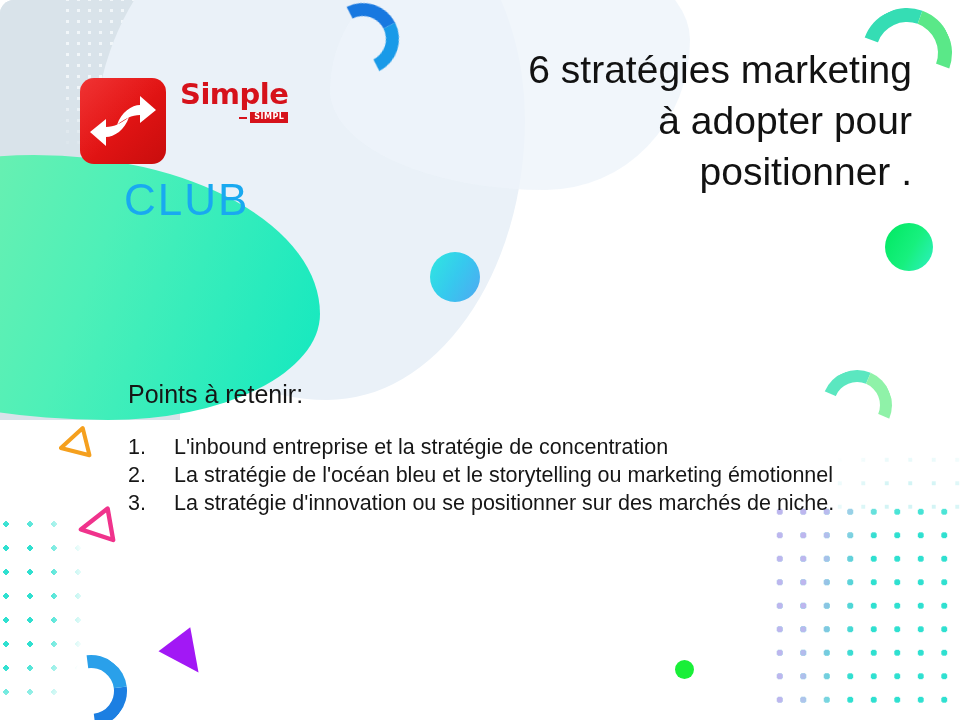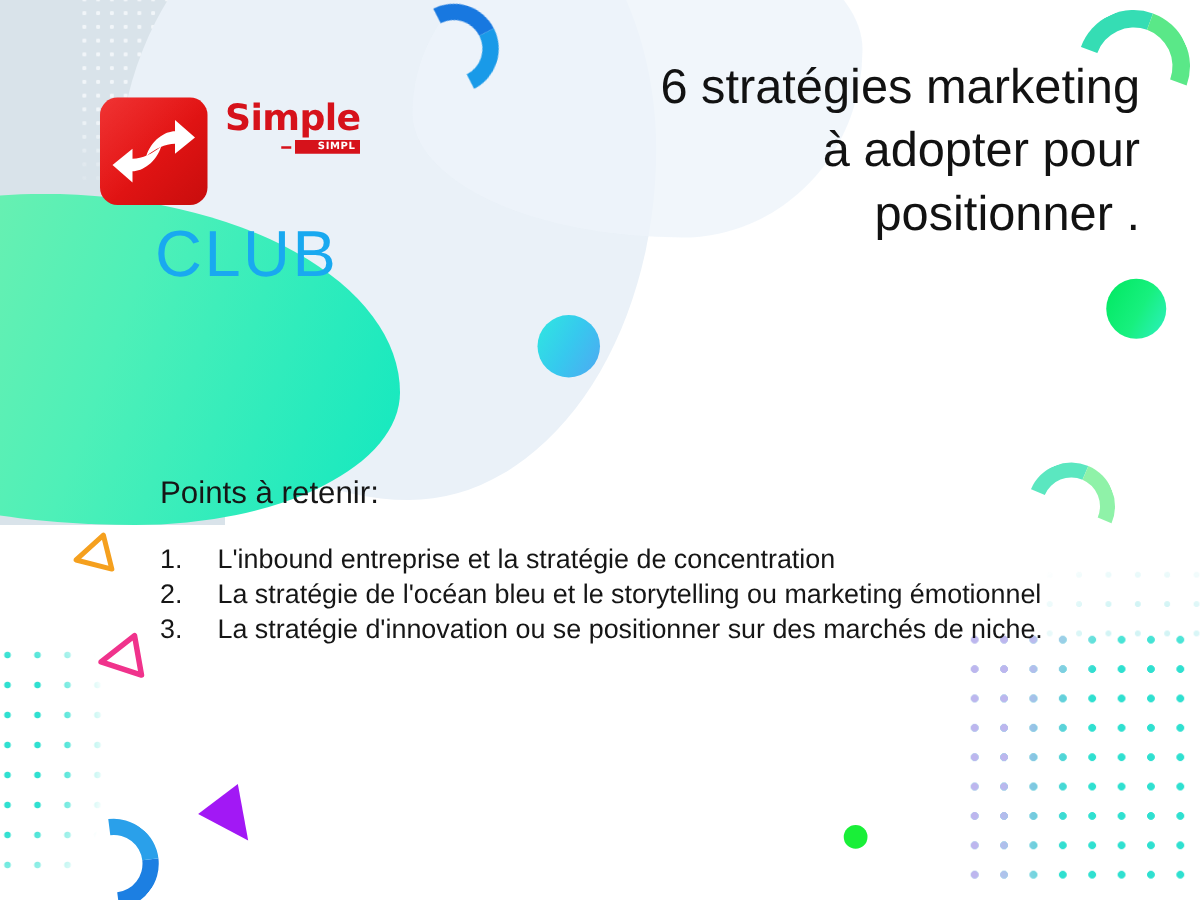--- a/index.html
+++ b/index.html
@@ -9,20 +9,21 @@
   }
   body {
     font-family: "Liberation Sans", sans-serif;
   }
   #slide {
     position: relative;
     width: 960px;
     height: 720px;
     overflow: hidden;
     background: #ffffff;
+    border-radius: 14px;
   }
 
   
   .bg-layer {
     position: absolute;
     inset: 0;
     overflow: hidden;
     pointer-events: none;
   }
 
@@ -282,30 +283,30 @@
     background: #d6121b;
     margin-right: 3px;
   }
   .brand-simpl-badge {
     background: #d6121b;
     color: #ffffff;
     font-family: "DejaVu Sans", sans-serif;
     font-weight: 700;
     font-size: 8px;
     letter-spacing: .5px;
-    padding: 1px 4px 2px 18px;
+    padding: 1px 4px 2px 4px;
     line-height: 1;
   }
 
   .club-word {
     position: absolute;
     left: 124px;
     top: 178px;
     font-family: "Liberation Sans", sans-serif;
-    font-size: 52px;
+    font-size: 44px;
     color: #19a9f0;
     letter-spacing: 2px;
     line-height: 1;
   }
 
   
   .headline {
     position: absolute;
     left: 330px;
     top: 44px;

